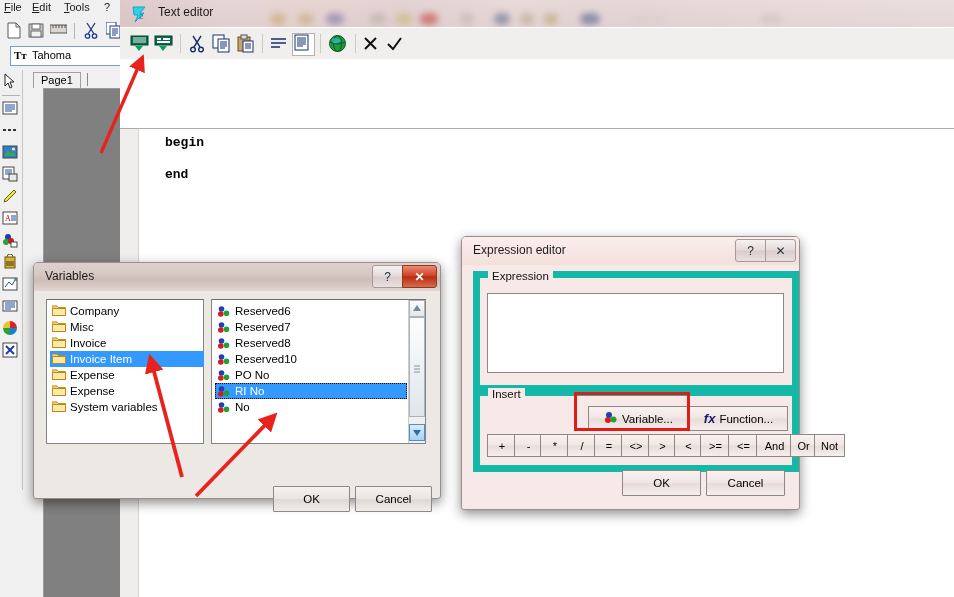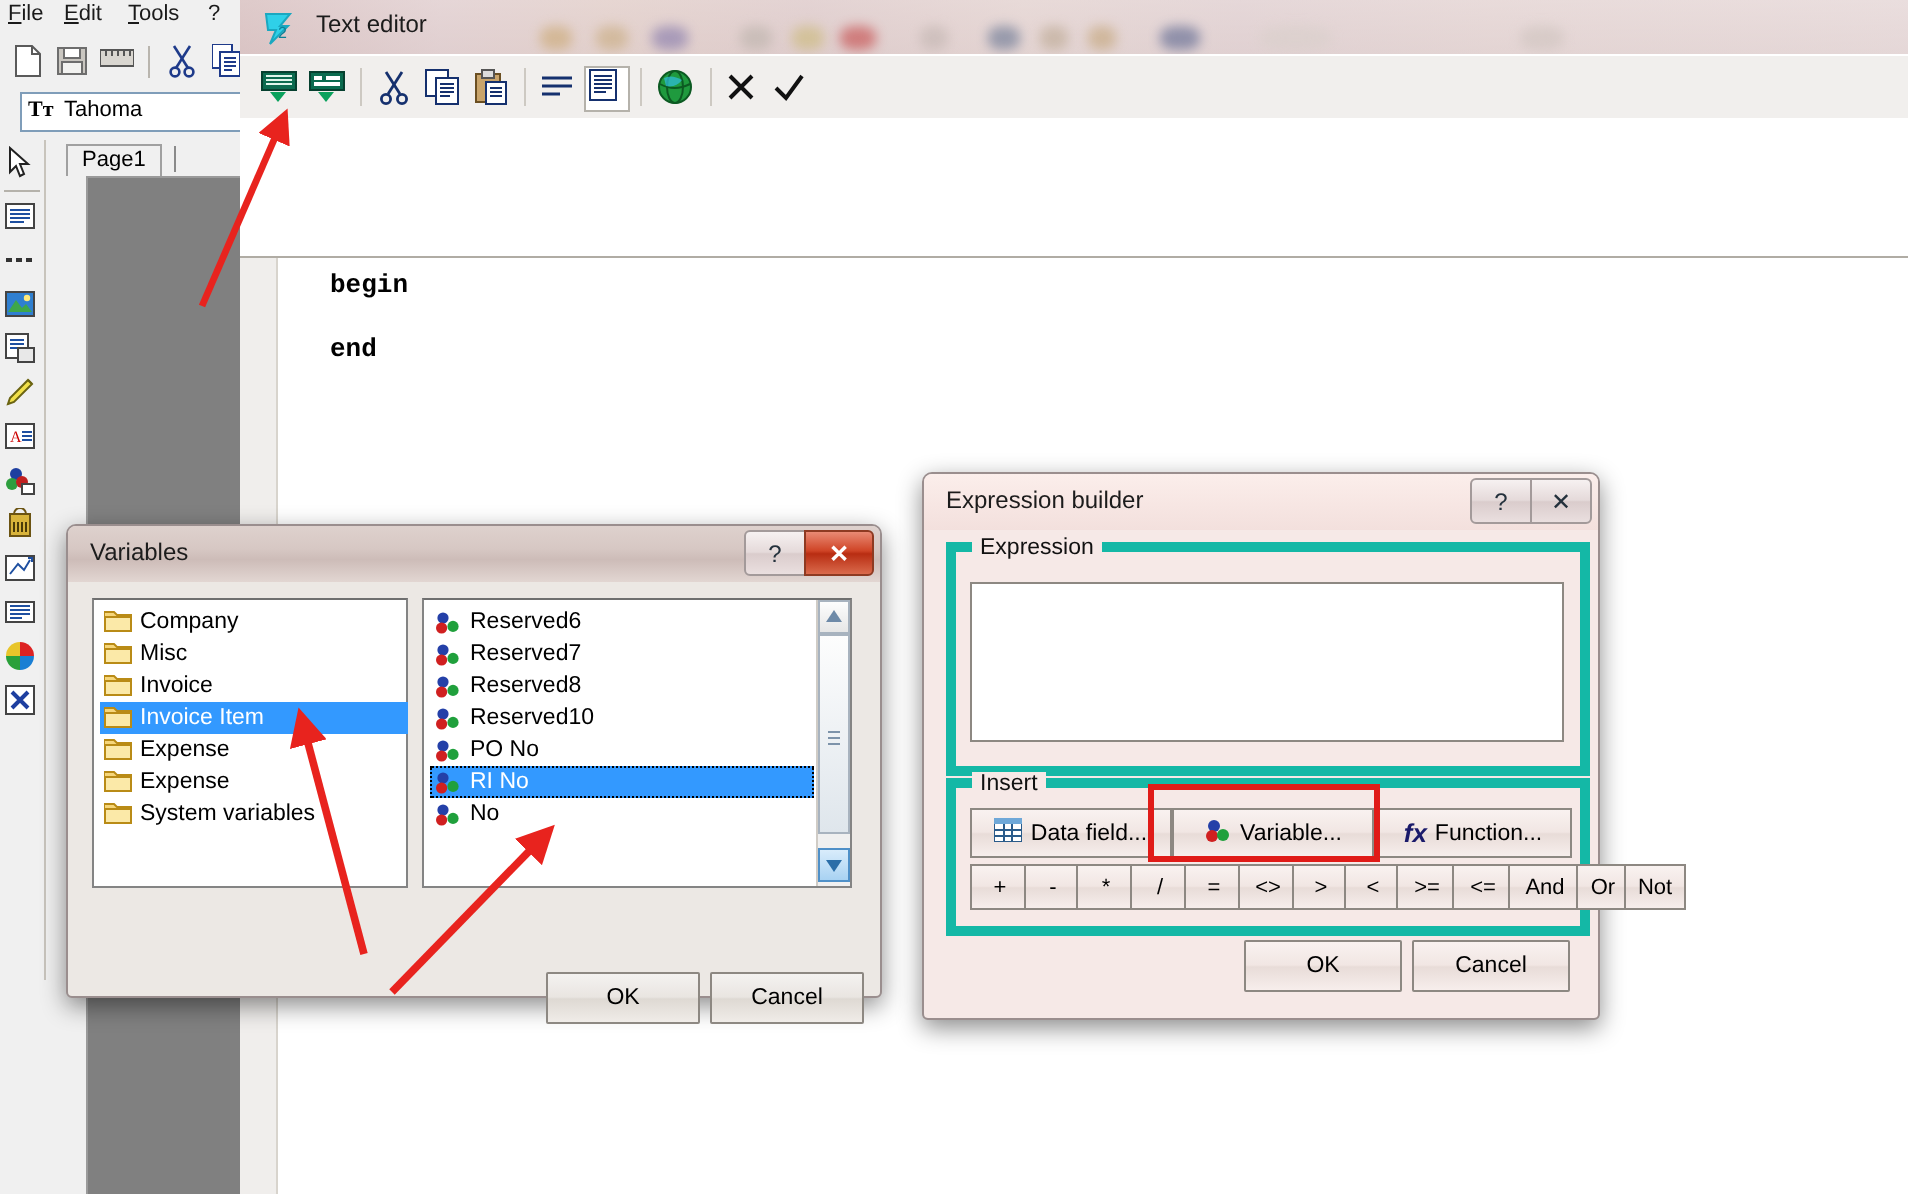--- a/index.html
+++ b/index.html
@@ -94,21 +94,21 @@
       background:linear-gradient(180deg,#fdfdfd,#dfe6ec);border:1px solid #a8b3bf;box-sizing:border-box;}
   .btn{position:absolute;background:linear-gradient(180deg,#f4f2f0 0%,#e9e5e1 48%,#ded9d3 52%,#f0ece8 100%);
        border:1px solid #8d8882;border-radius:1px;font-size:11.5px;display:flex;align-items:center;justify-content:center;}
   #vars-ok{left:234px;top:195px;width:75px;height:24px;}
   #vars-cancel{left:316px;top:195px;width:75px;height:24px;}
 
   
   #dlg-expr{left:461px;top:236px;width:337px;height:272px;background:#f6e9e7;}
   #dlg-expr .caption{background:linear-gradient(180deg,#fbeeeb 0%,#f7e6e3 55%,#f3e0dd 100%);}
   #dlg-expr .body{position:absolute;left:0;top:28px;width:337px;height:244px;}
-  .groupbox{position:absolute;border:5px solid #14b8a6;}
+  .groupbox{position:absolute;border:7px solid #14b8a6;}
   .groupbox .glabel{position:absolute;left:8px;top:-8px;background:#f6e9e7;padding:0 4px;font-size:11.5px;color:#111;}
   #gb-expression{left:11px;top:6px;width:312px;height:107px;}
   #expr-input{position:absolute;left:7px;top:15px;width:295px;height:78px;background:#ffffff;border:1px solid #8d8882;}
   #gb-insert{left:11px;top:124px;width:312px;height:69px;}
   .insbtn{position:absolute;top:10px;height:23px;background:linear-gradient(180deg,#f9f2f0 0%,#f1e6e3 48%,#e8dcd8 52%,#f7eeec 100%);
           border:1px solid #8d8882;font-size:11.5px;display:flex;align-items:center;justify-content:center;gap:4px;}
   #ins-datafield{left:7px;width:99px;}
   #ins-variable{left:108px;width:99px;}
   #ins-function{left:209px;width:97px;}
   .opbtn{position:absolute;top:38px;height:21px;background:linear-gradient(180deg,#f9f2f0 0%,#f1e6e3 48%,#e8dcd8 52%,#f7eeec 100%);
@@ -566,48 +566,36 @@
       </div>
     </div>
 
     <div class="btn" id="vars-ok">OK</div>
     <div class="btn" id="vars-cancel">Cancel</div>
   </div>
 </div>
 
 <div id="dlg-expr" class="dlg">
   <div class="caption">
-    <span class="captiontext">Expression builder</span>
+    <span class="captiontext">Expression editor</span>
     <span class="capbtns">
       <span class="capbtn first">?</span>
       <span class="capbtn" style="border-radius:0 3px 3px 0">✕</span>
     </span>
   </div>
 
   <div class="body">
     <div class="groupbox" id="gb-expression">
       <span class="glabel">Expression</span>
       <div id="expr-input"></div>
     </div>
 
     <div class="groupbox" id="gb-insert">
       <span class="glabel">Insert</span>
 
-      <div class="insbtn" id="ins-datafield">
-        <span>
-          <svg width="14" height="12">
-              <rect x="0" y="0" width="14" height="12" fill="#fff" stroke="#2a5b8a"></rect>
-              <rect x="0" y="0" width="14" height="3" fill="#6fa8d8"></rect>
-              <g stroke="#2a5b8a">
-                <path d="M0 6h14M0 9h14M5 3v9M9 3v9"></path>
-              </g>
-            </svg>
-        </span>
-        <span>Data field...</span>
-      </div>
 
       <div class="insbtn" id="ins-variable">
         <span>
           <svg width="14" height="13">
               <circle cx="5" cy="4" r="3" fill="#2440a8"></circle>
               <circle cx="4" cy="9" r="3" fill="#d02020"></circle>
               <circle cx="9.5" cy="8.5" r="3" fill="#20a03c"></circle>
             </svg>
         </span>
         <span>Variable...</span>

